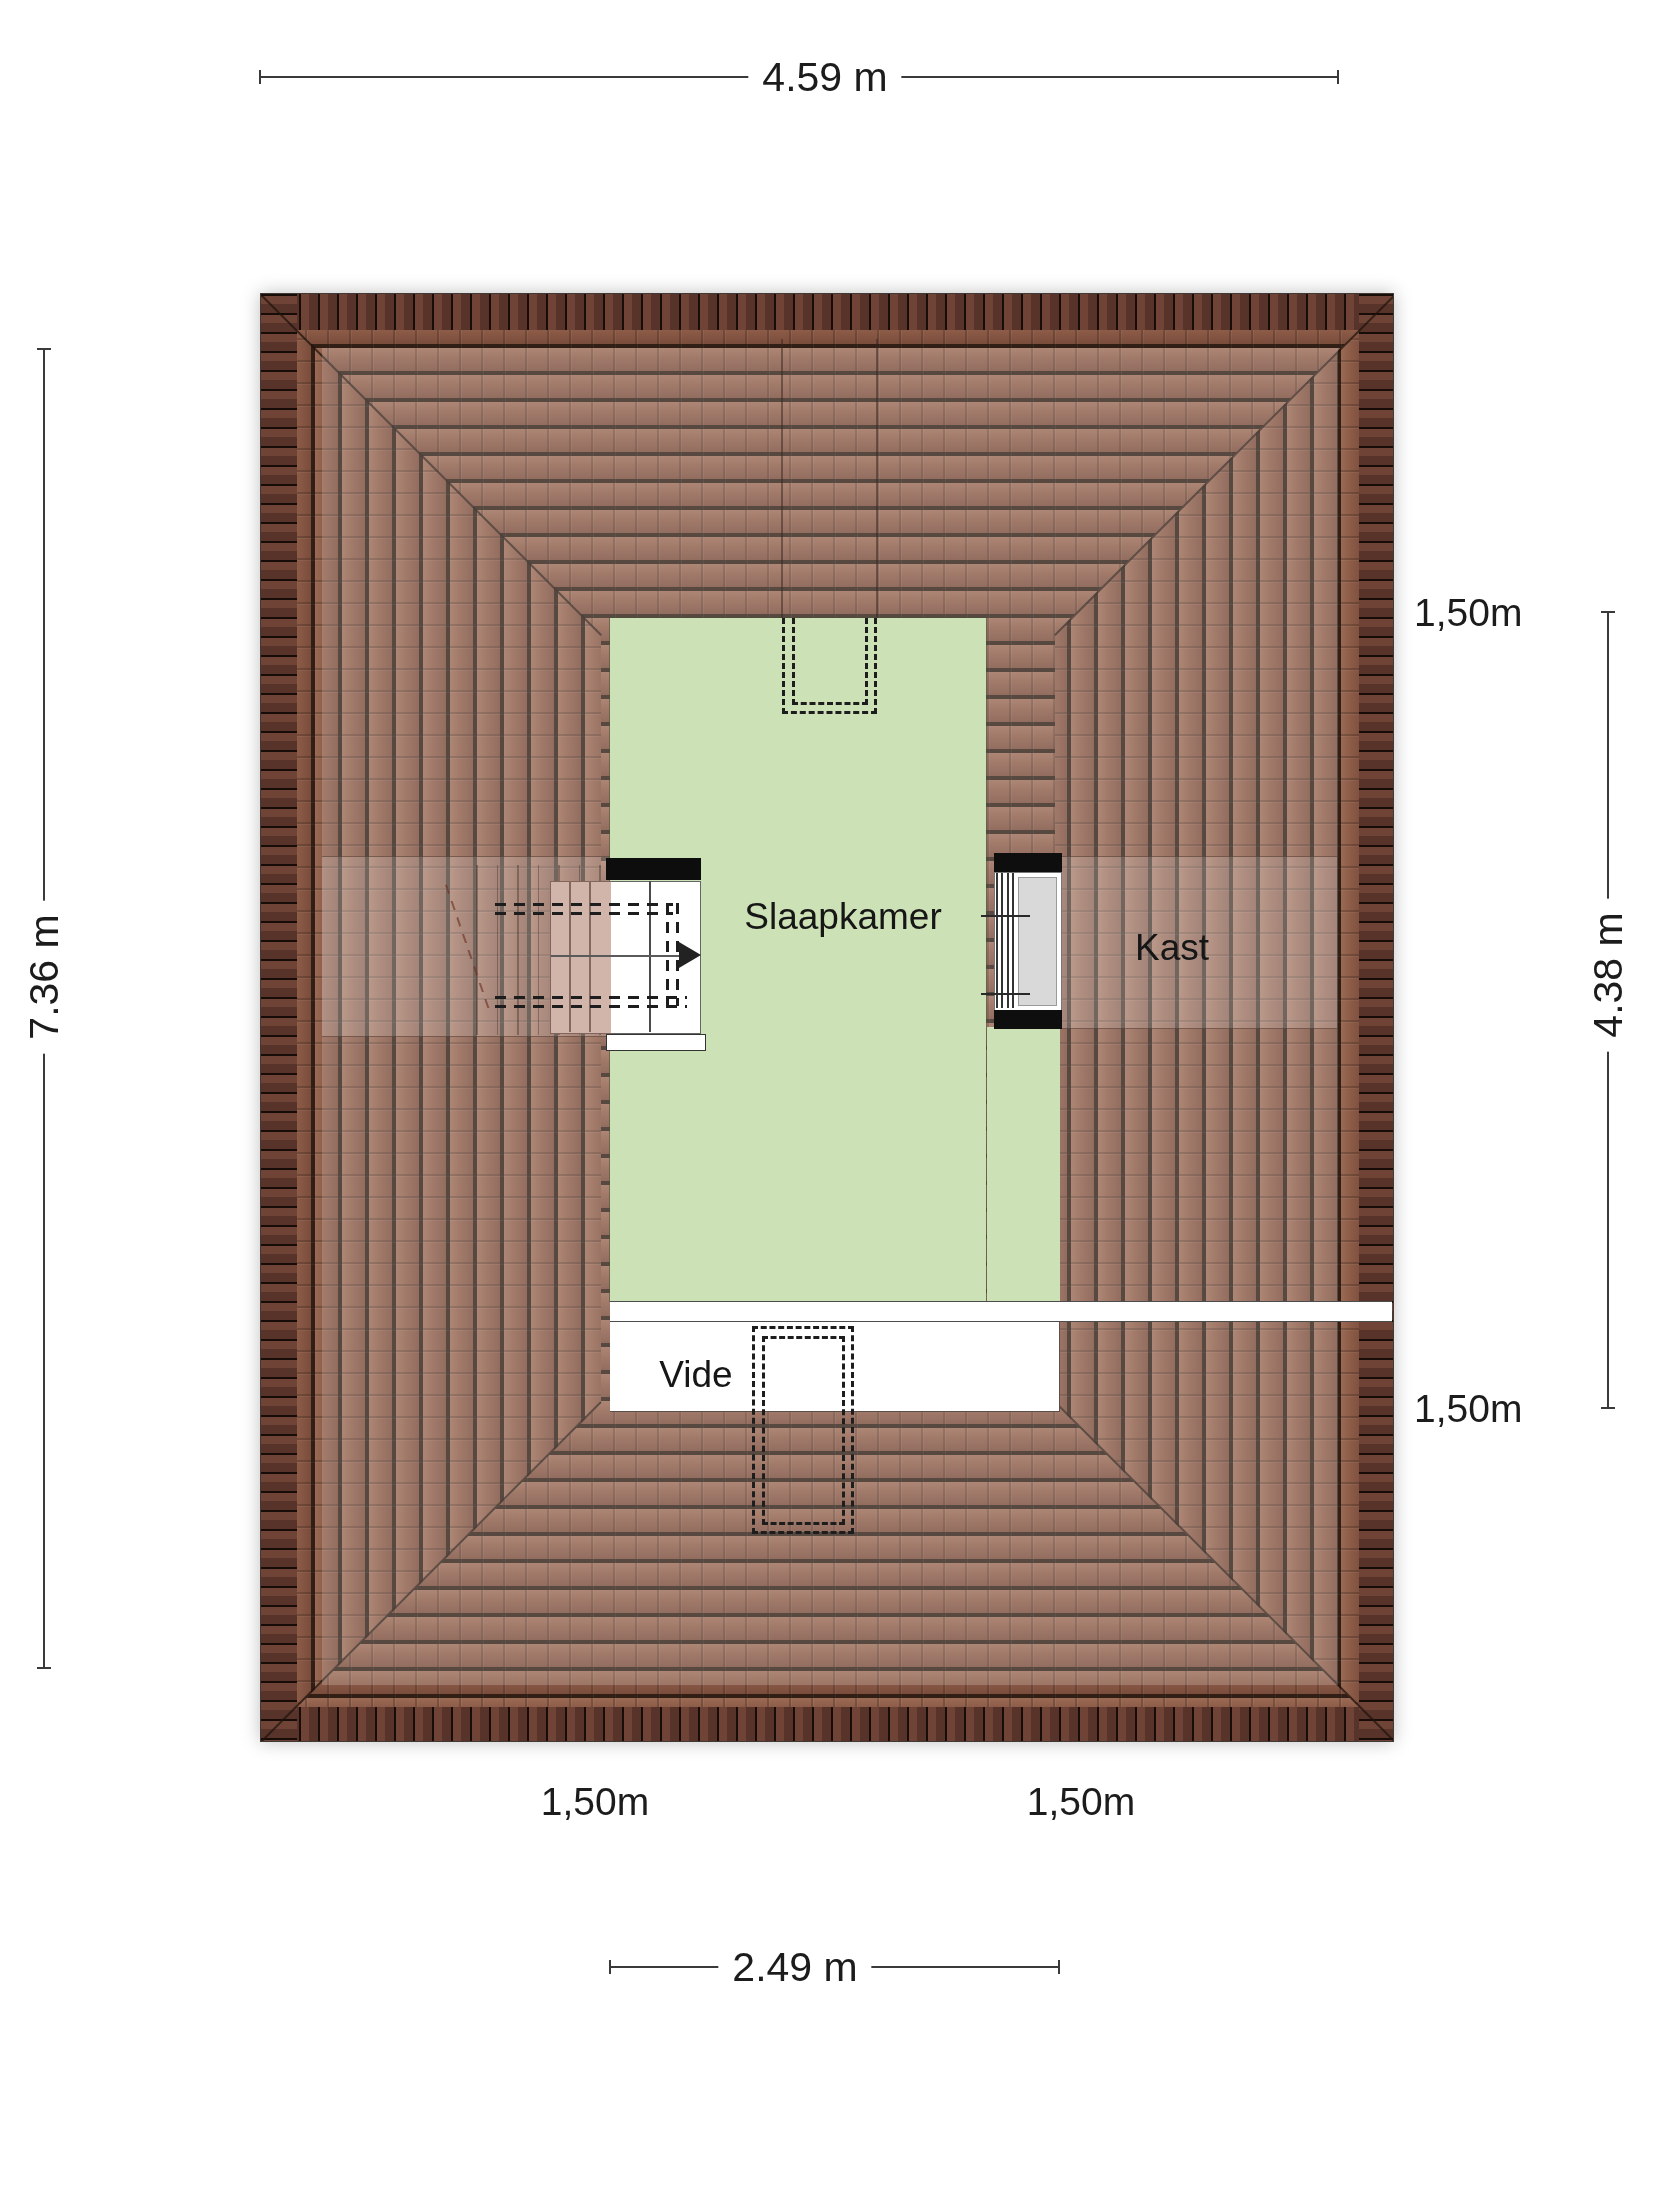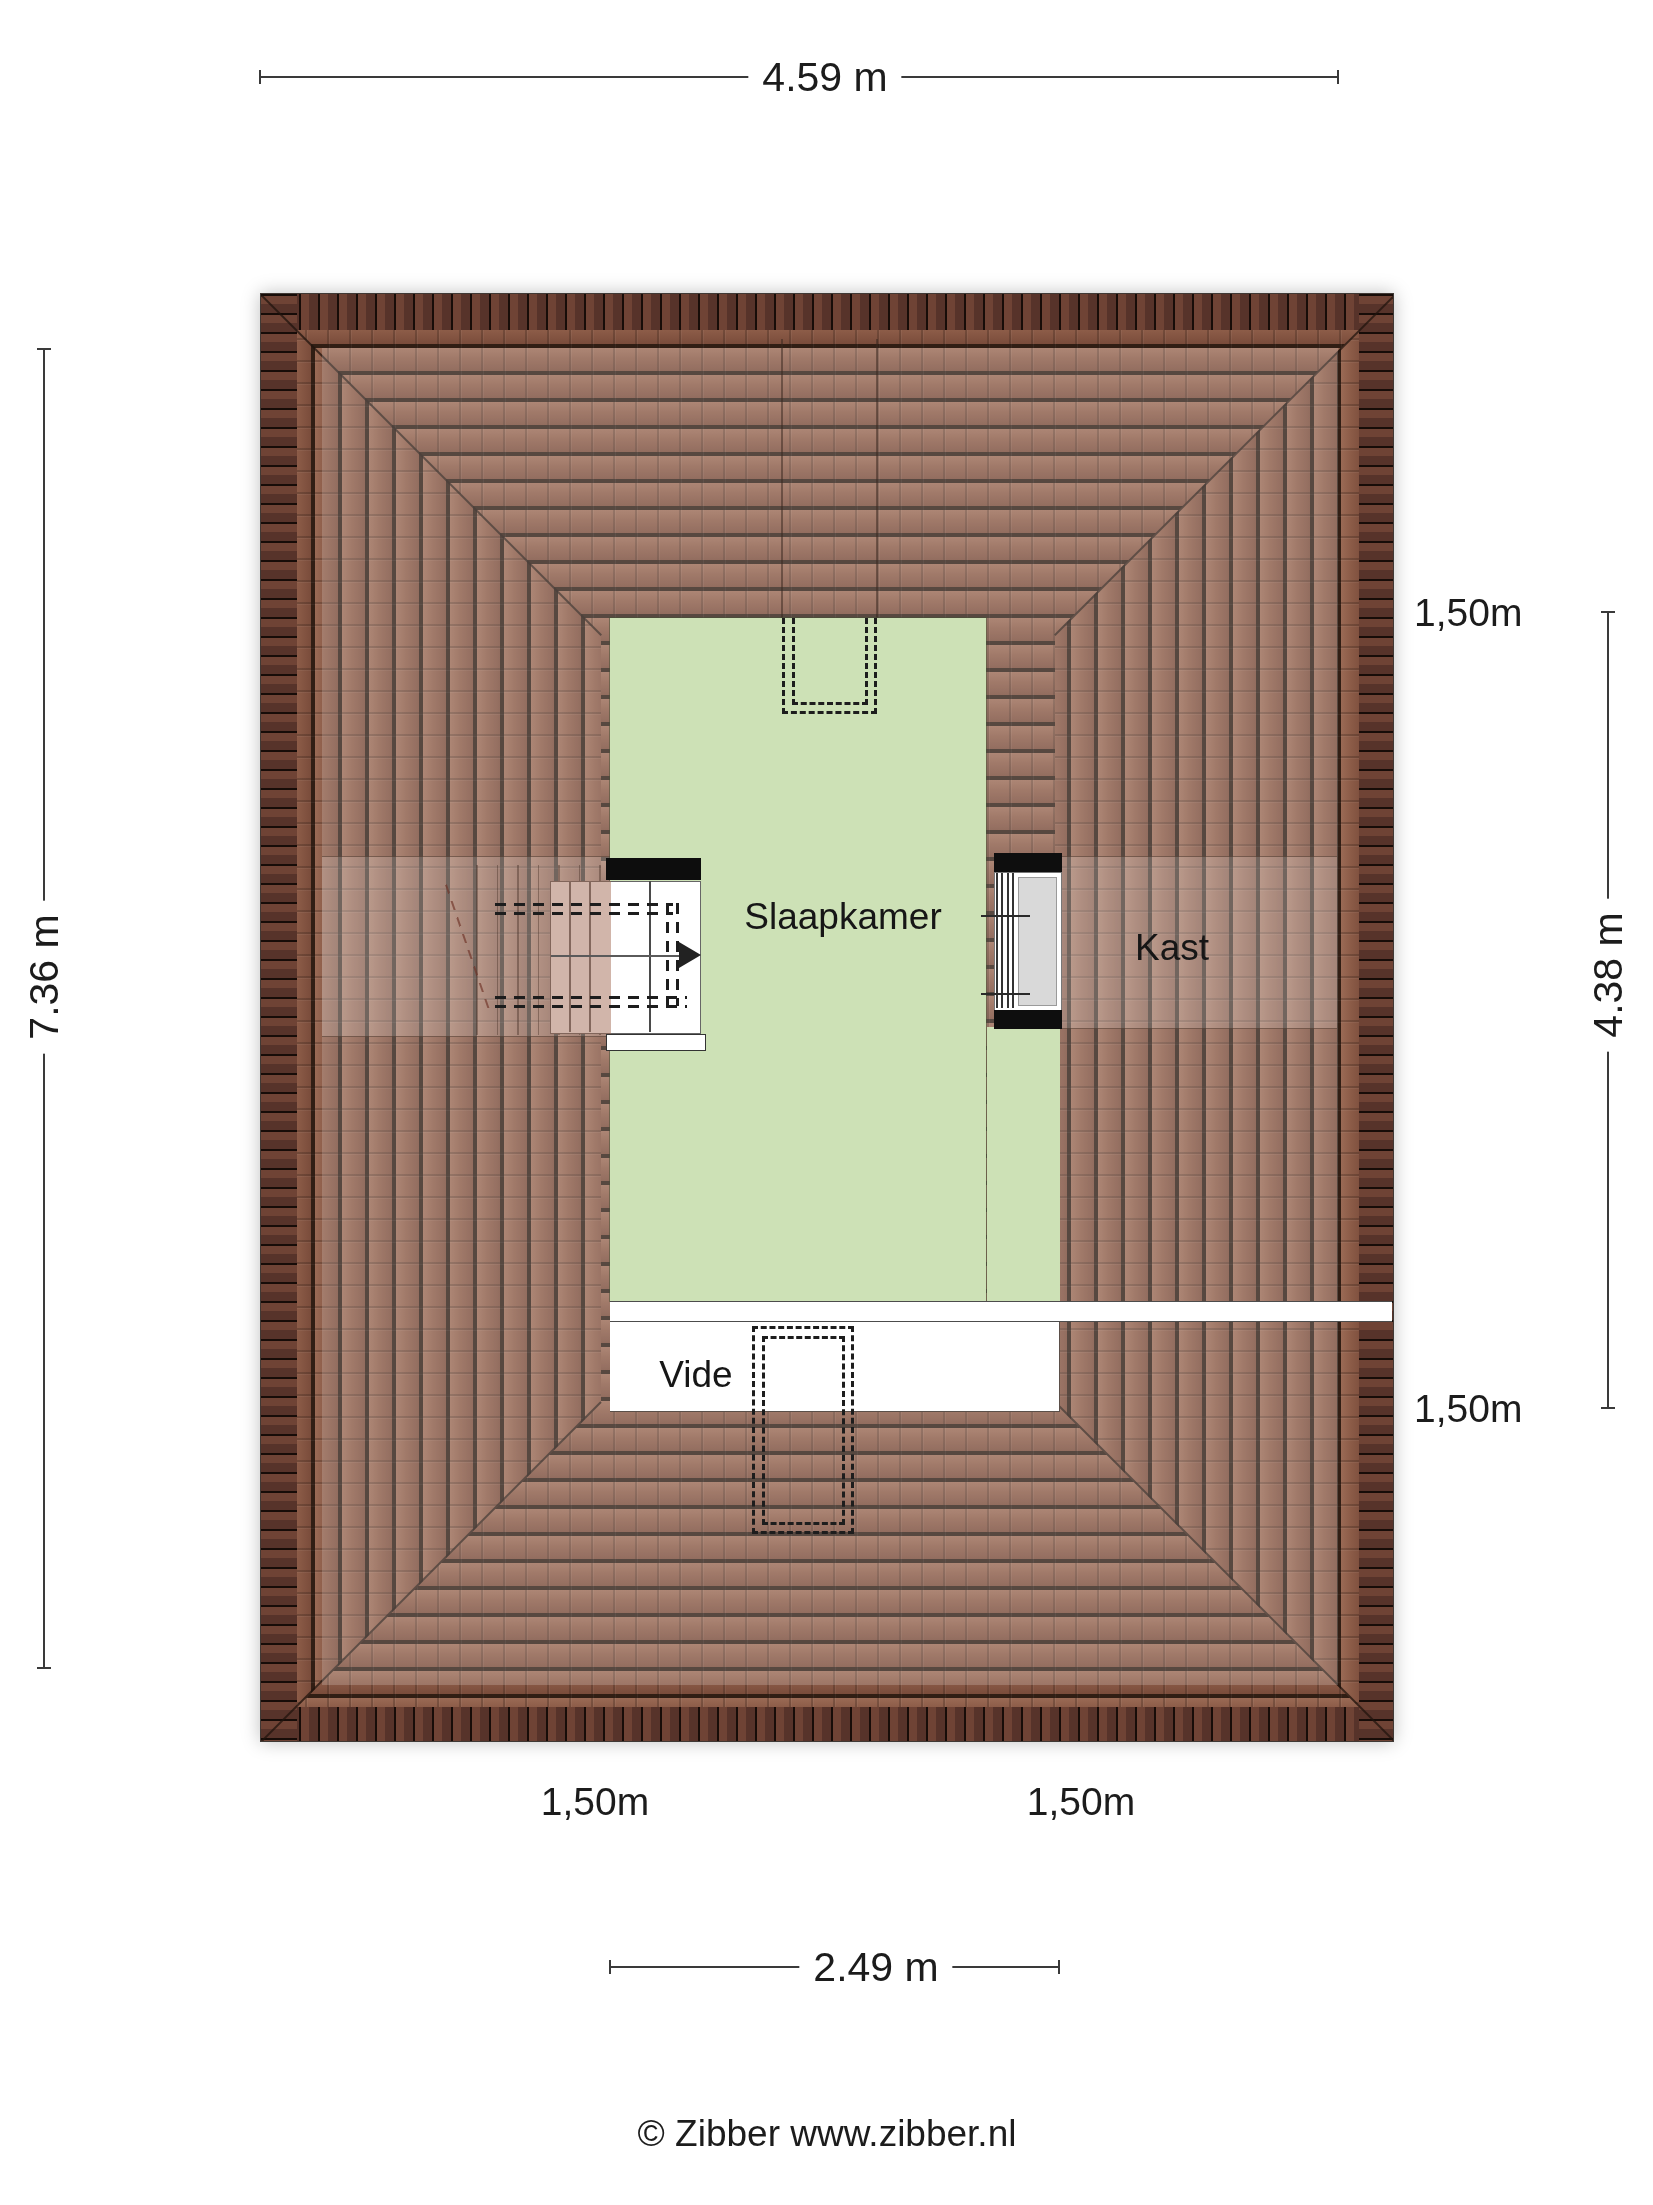--- a/index.html
+++ b/index.html
@@ -133,23 +133,22 @@
   <div class="dim-lbl dim-lbl-v" style="left:44px;top:977px;">7.36 m</div>
 
   <div class="dim" style="left:1607px;top:612px;width:1.6px;height:796px;"></div>
   <div class="tick" style="left:1601px;top:611px;width:14px;height:1.6px;"></div>
   <div class="tick" style="left:1601px;top:1407px;width:14px;height:1.6px;"></div>
   <div class="dim-lbl dim-lbl-v" style="left:1608px;top:975px;">4.38 m</div>
 
   <div class="dim" style="left:610px;top:1966px;width:450px;height:1.6px;"></div>
   <div class="tick" style="left:609px;top:1960px;width:1.6px;height:14px;"></div>
   <div class="tick" style="left:1058px;top:1960px;width:1.6px;height:14px;"></div>
-  <div class="dim-lbl" style="left:876px;top:1967px;text-align:right;">2.49 m</div>
+  <div class="dim-lbl" style="left:795px;top:1967px;text-align:right;">2.49 m</div>
 
   <div class="clear-lbl" style="left:1414px;top:593px;">1,50m</div>
   <div class="clear-lbl" style="left:1414px;top:1389px;">1,50m</div>
   <div class="clear-lbl" style="left:595px;top:1782px;transform:translateX(-50%);">1,50m</div>
   <div class="clear-lbl" style="left:1081px;top:1782px;transform:translateX(-50%);">1,50m</div>
 
-  <div class="footer-line" style="top:2114px;">© Zibber www.zibber.nl</div>
 
 </div>
 
 
 </body></html>

